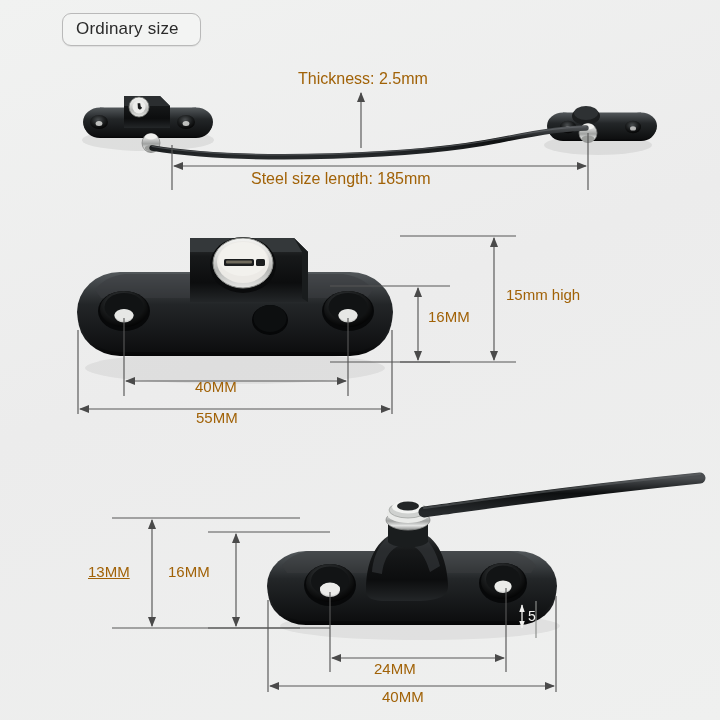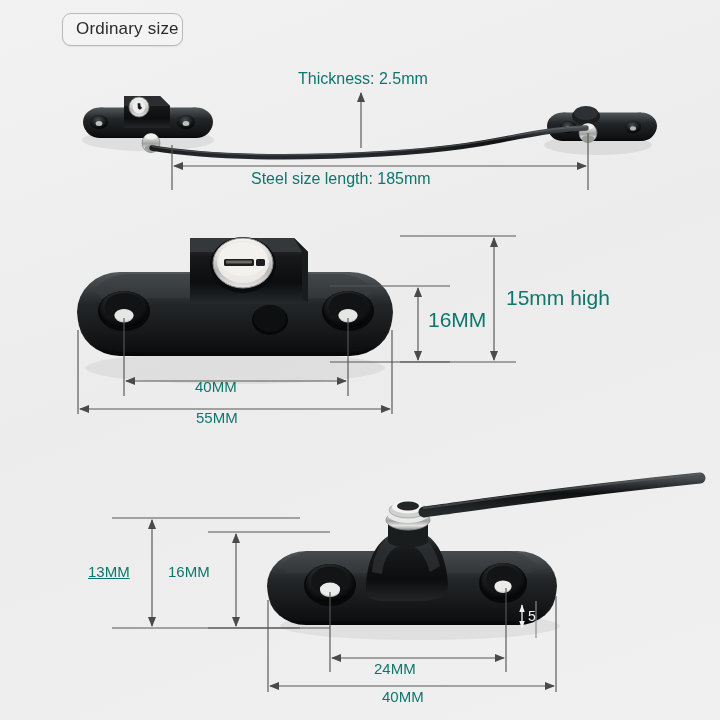--- a/index.html
+++ b/index.html
@@ -23,39 +23,39 @@
     background: linear-gradient(160deg, #f1f2f1 0%, #ececec 45%, #eff0ef 100%);
     pointer-events: none;
   }
   .layer { position: absolute; inset: 0; }
 
   
   .badge {
     position: absolute;
     left: 62px;
     top: 13px;
-    padding: 5px 3px 6px 13px;
+    padding: 5px 21px 6px 13px;
     border: 1px solid #b9b9b9;
     border-radius: 9px;
     background: #f3f4f3;
     font-size: 17px;
     color: #2b2b2b;
     letter-spacing: .2px;
     box-shadow: 0 1px 1px rgba(0,0,0,.07);
     white-space: nowrap;
   }
 
   
   .dim {
     position: absolute;
     white-space: nowrap;
-    color: #0f766e;
+    color: #a16207;
   }
   .dim.mm-lg { font-size: 15px; }
-  .dim.mm-md { font-size: 21px; text-align: right; }
+  .dim.mm-md { font-size: 15px; text-align: right; }
   .dim.mm-sm { font-size: 16px; }
   .dim.tiny  { font-size: 14px; }
 
   svg.draw {
     position: absolute;
     left: 0; top: 0;
     width: 720px;
     height: 720px;
     overflow: visible;
   }

